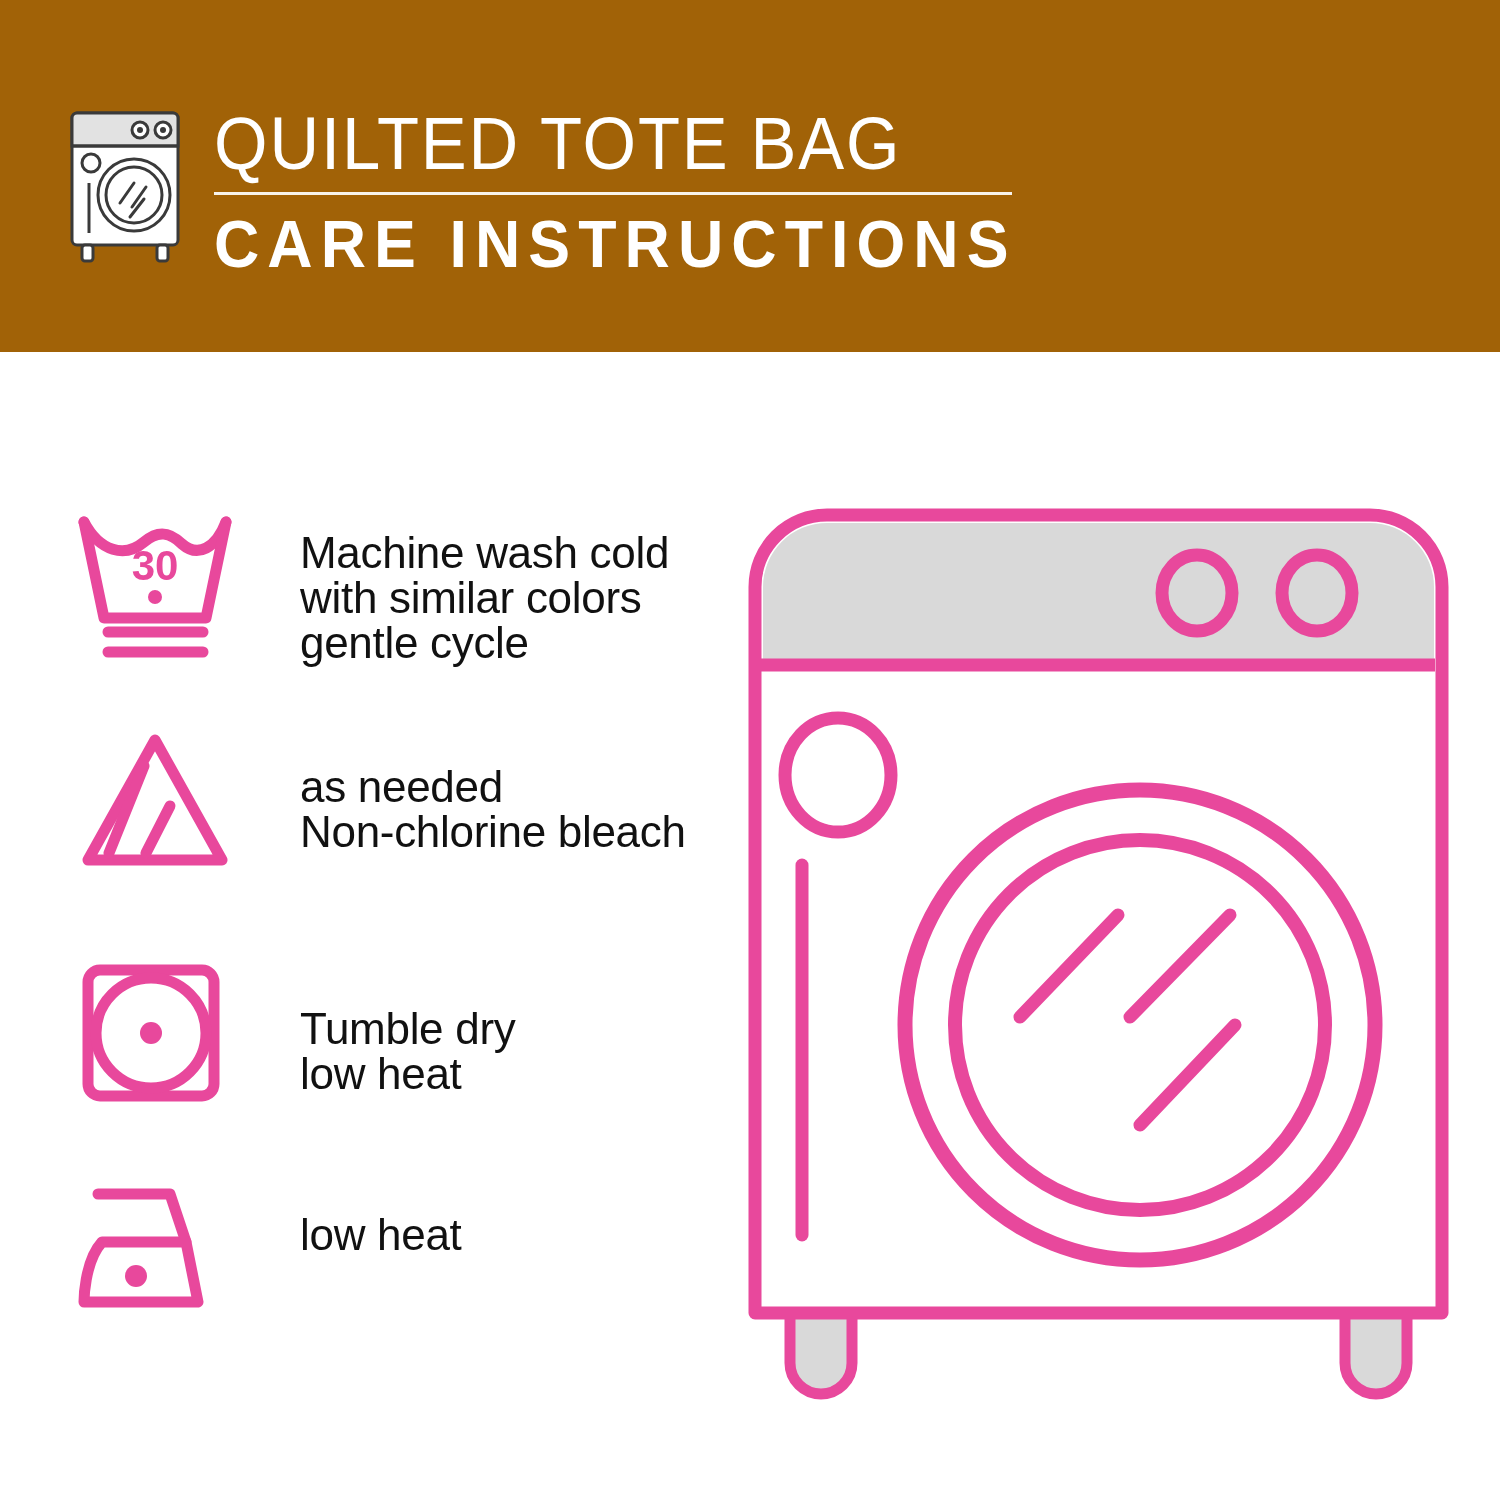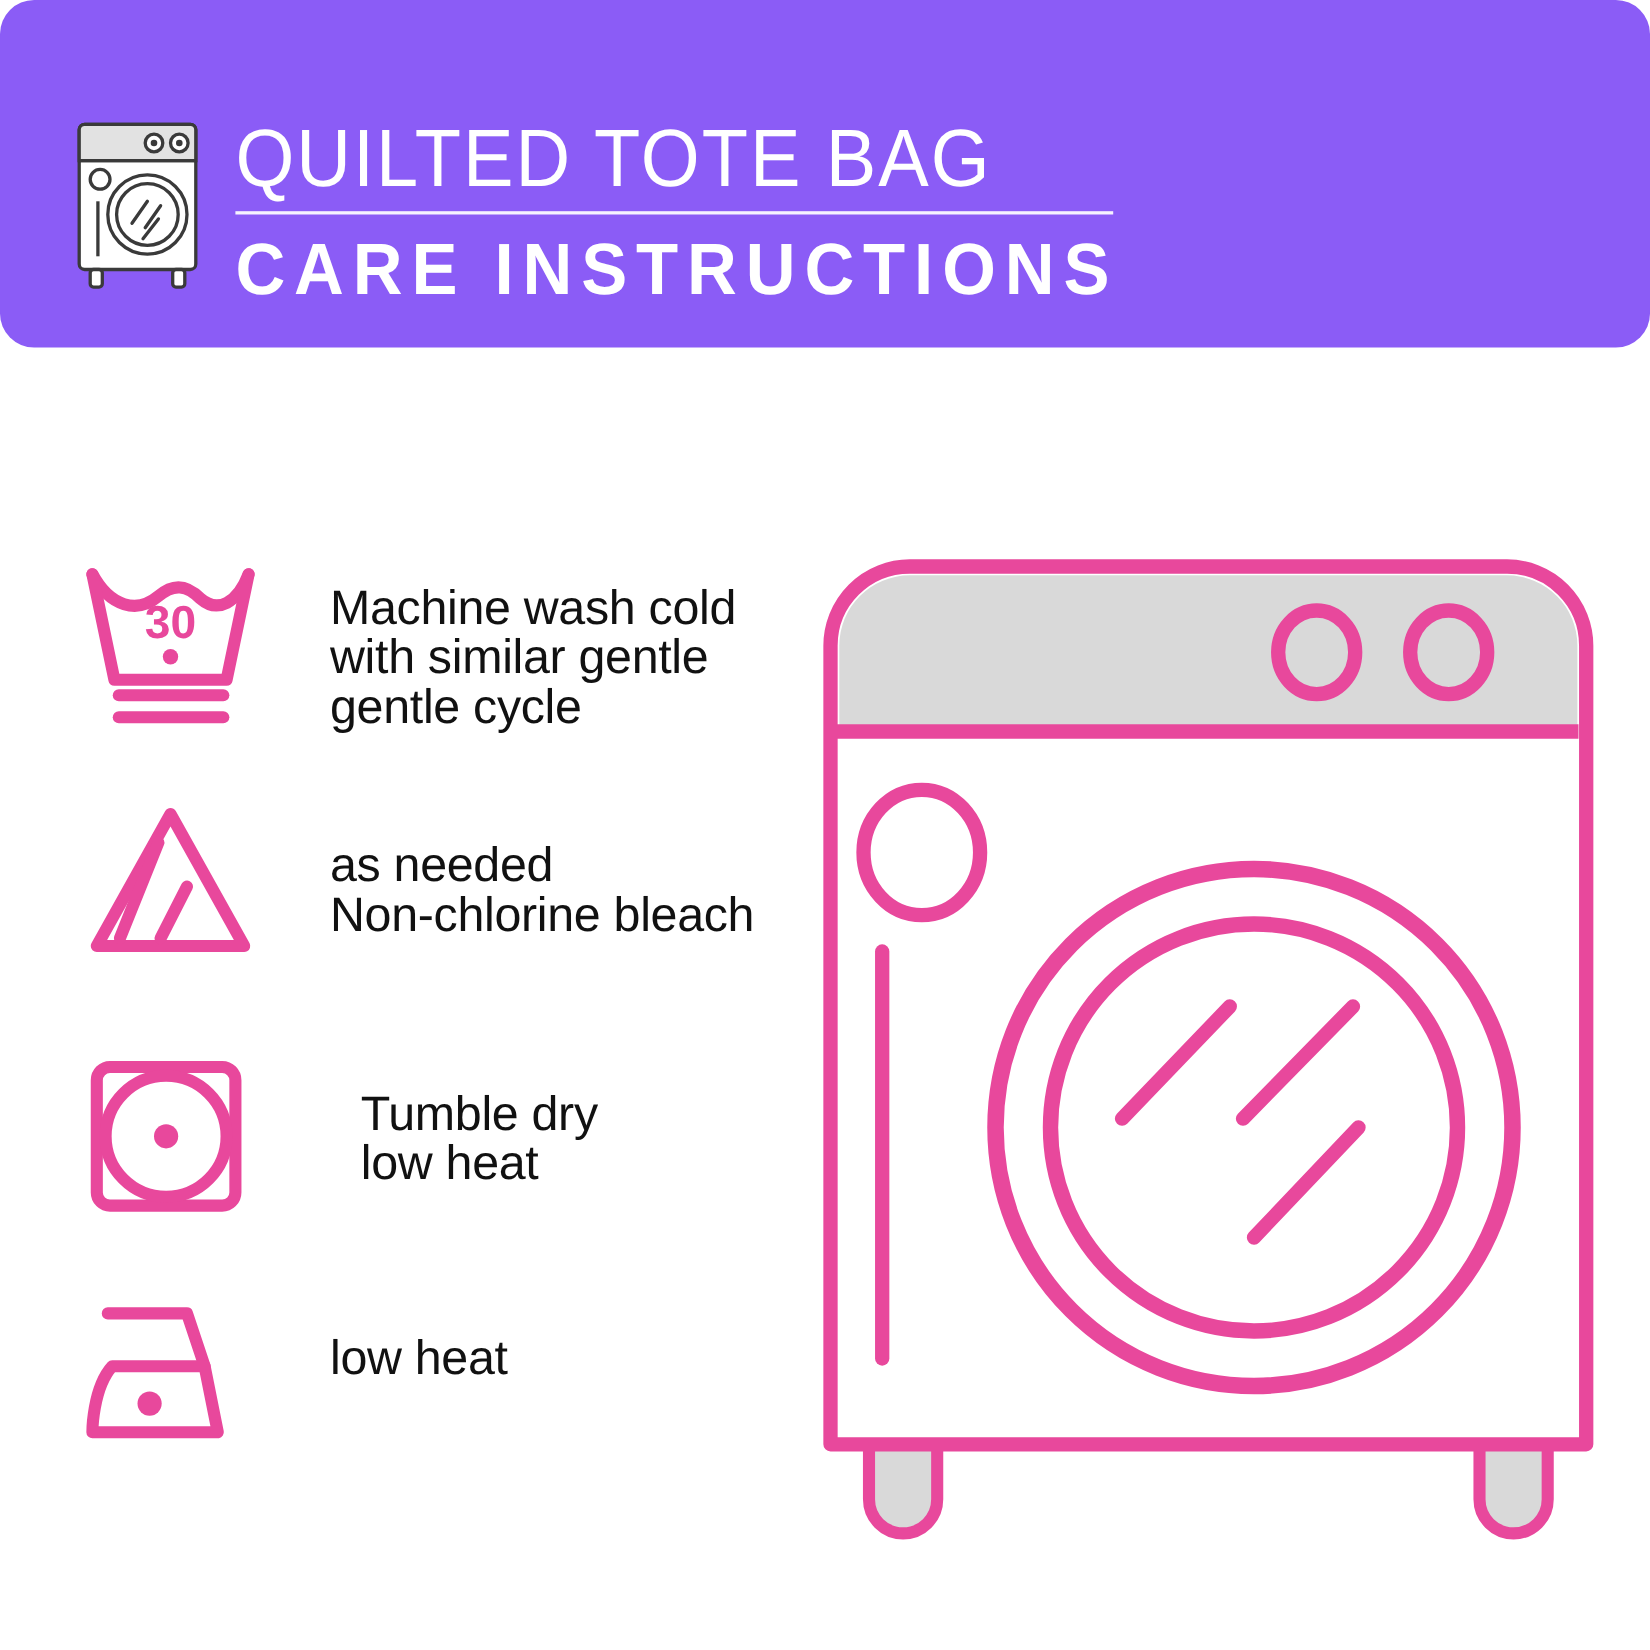--- a/index.html
+++ b/index.html
@@ -19,23 +19,22 @@
     height: 1500px;
     background: #ffffff;
   }
 
   
   .header {
     position: absolute;
     left: 0;
     top: 0;
     width: 1500px;
-    height: 316px;
-    background: #8b5cf6;
-    border-radius: 31px;
+    height: 352px;
+    background: #a16207;
   }
   .header-logo {
     position: absolute;
     left: 64px;
     top: 103px;
     width: 128px;
     height: 160px;
   }
   .header-titles {
     position: absolute;
@@ -102,21 +101,21 @@
     font-weight: 500;
     line-height: 45px;
     color: #111111;
     letter-spacing: -0.3px;
   }
   .care-text .ln { display: block; }
 
   
   .care-row.r1 .care-text { top: 30px; }
   .care-row.r2 .care-text { top: 42px; }
-  .care-row.r3 .care-text { top: 40px; margin-left: 28px; }
+  .care-row.r3 .care-text { top: 56px; }
   .care-row.r4 .care-text { top: 40px; }
 
   .care-row.r1 { height: 222px; }
   .care-row.r2 { height: 228px; }
   .care-row.r3 { height: 222px; }
   .care-row.r4 { height: 200px; }
 
   
   .machine {
     position: absolute;
@@ -185,21 +184,21 @@
 
           <line x1="38" y1="132" x2="133" y2="132" stroke="#e8489c" stroke-width="11" stroke-linecap="round"></line>
           <line x1="38" y1="152" x2="133" y2="152" stroke="#e8489c" stroke-width="11" stroke-linecap="round"></line>
 
           <text x="85" y="80" text-anchor="middle" font-family="Liberation Sans, sans-serif" font-size="42" font-weight="700" fill="#e8489c">30</text>
           <circle cx="85" cy="97" r="7" fill="#e8489c"></circle>
         </svg>
       </div>
       <div class="care-text">
         <span class="ln">Machine wash cold</span>
-        <span class="ln">with similar gentle</span>
+        <span class="ln">with similar colors</span>
         <span class="ln">gentle cycle</span>
       </div>
     </div>
 
     <div class="care-row r2">
       <div class="care-icon">
         <svg viewBox="0 0 170 170" width="170" height="170">
           <path d="M85 18 L152 138 L18 138 Z" fill="none" stroke="#e8489c" stroke-width="11" stroke-linejoin="round"></path>
           <line x1="74" y1="44" x2="39" y2="131" stroke="#e8489c" stroke-width="11" stroke-linecap="round"></line>
           <line x1="100" y1="84" x2="76" y2="131" stroke="#e8489c" stroke-width="11" stroke-linecap="round"></line>

